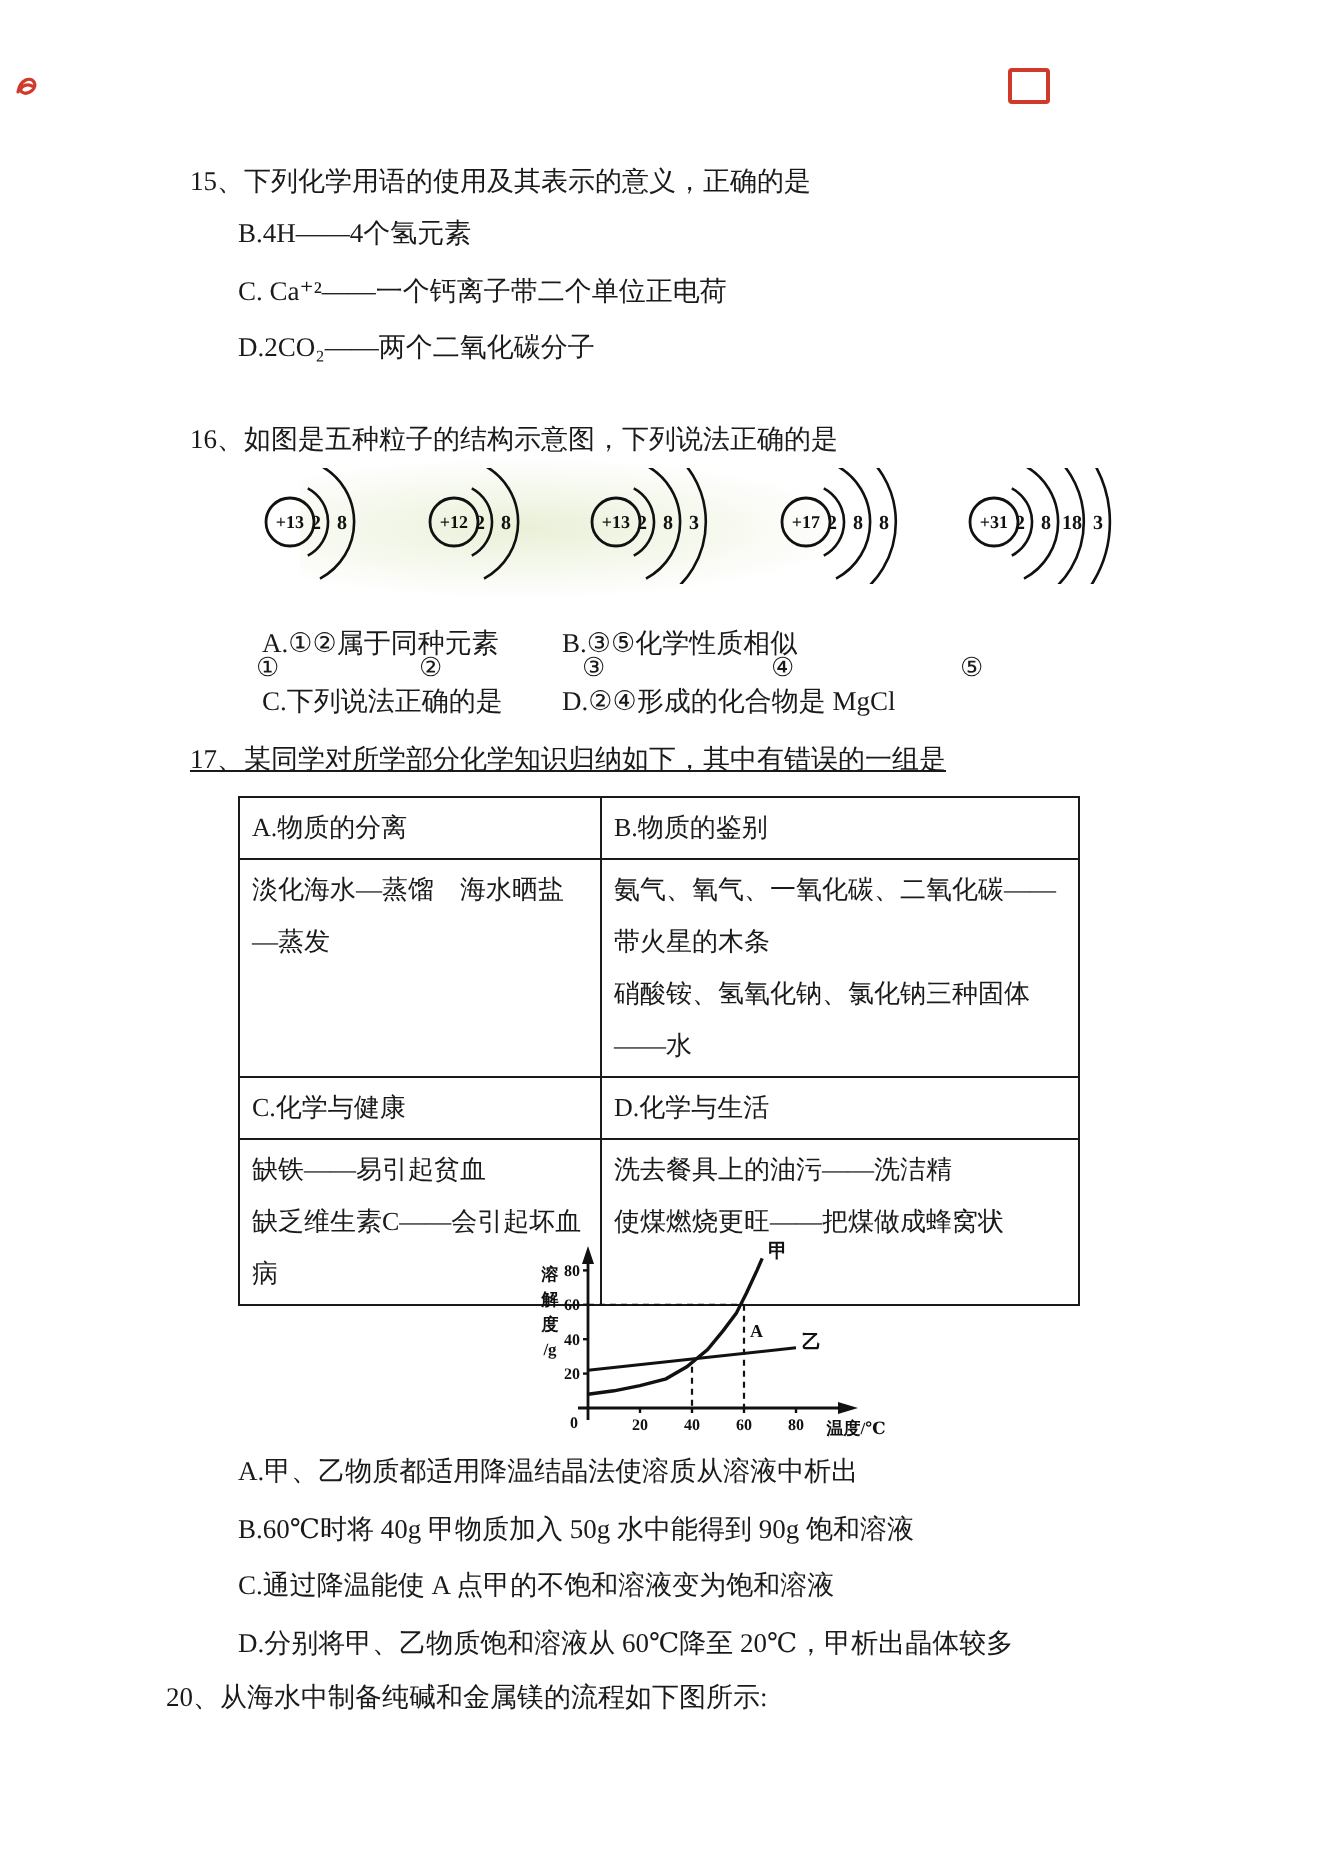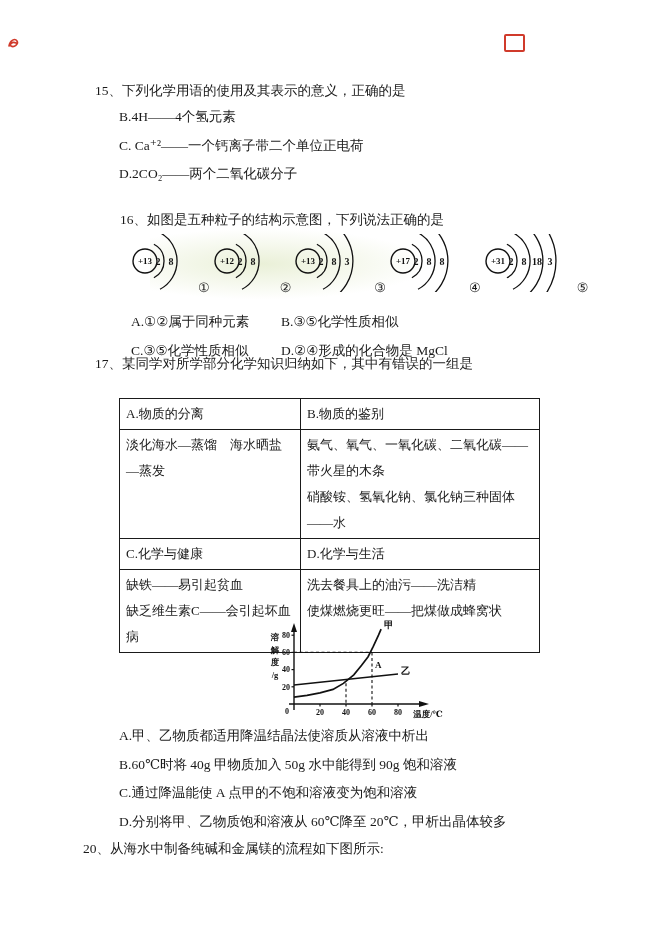--- a/index.html
+++ b/index.html
@@ -15,34 +15,34 @@
   .smudge{
     position:absolute;left:150px;top:228px;width:280px;height:72px;
     background:radial-gradient(ellipse at 40% 50%, rgba(208,222,168,0.45), rgba(208,222,168,0) 70%);
     pointer-events:none;
   }
   .qheading{position:absolute;font-size:13.5px;white-space:nowrap;}
   .opts{position:absolute;font-size:13.5px;line-height:28.5px;}
   .opts div{white-space:nowrap;}
   #q15-head{left:95px;top:82px;}
   #q15-opts{left:119px;top:103px;}
-  #q16-head{left:95px;top:211px;margin-left:25px;}
+  #q16-head{left:95px;top:211px;}
   #diagrams{
     position:absolute;left:128px;top:234px;width:448px;
     display:flex;justify-content:space-between;align-items:flex-start;
   }
-  .particle{display:flex;flex-direction:row;align-items:flex-end;}
+  .particle{display:flex;flex-direction:column;align-items:flex-start;gap:28px;}
   .atom-label{font-size:13px;margin-top:1px;}
   #q16-opts{
     position:absolute;left:119px;top:308px;width:420px;
     display:grid;grid-template-columns:150px auto;
     font-size:13.5px;line-height:28.5px;
   }
   #q16-opts div{white-space:nowrap;margin-left:12px;}
-  #q17-head{left:95px;top:355px;}
+  #q17-head{left:95px;top:371px;text-decoration:underline;}
   #q17-table{
     position:absolute;left:119px;top:398px;width:421px;
     border-collapse:collapse;font-size:13px;
   }
   #q17-table td{
     border:1.4px solid #1a1a1a;vertical-align:top;
     padding:2px 6px;line-height:26px;
   }
   #q17-table td.c1{width:168px;}
   .preline{white-space:pre-line;}
@@ -141,21 +141,21 @@
             <text x="56" y="30.6" text-anchor="middle" font-size="10" font-weight="bold" fill="#111">18</text>
             <path d="M44.2,-24.2 A58,58 0 0 1 44.2,78.2" fill="none" stroke="#111" stroke-width="1.3"></path>
             <text x="69" y="30.6" text-anchor="middle" font-size="10" font-weight="bold" fill="#111">3</text>
           </svg></span>
       <span class="atom-label">⑤</span>
     </div>
   </div>
   <div id="q16-opts">
     <div>A.①②属于同种元素</div>
     <div>B.③⑤化学性质相似</div>
-    <div>C.③⑤化学性质相似</div>
+    <div>C.下列说法正确的是</div>
     <div>D.②④形成的化合物是 MgCl</div>
   </div>
 
   <div class="qheading" id="q17-head">17、某同学对所学部分化学知识归纳如下，其中有错误的一组是</div>
   <table id="q17-table">
     <tbody>
       <tr>
         <td class="c1">A.物质的分离</td>
         <td>B.物质的鉴别</td>
       </tr>

